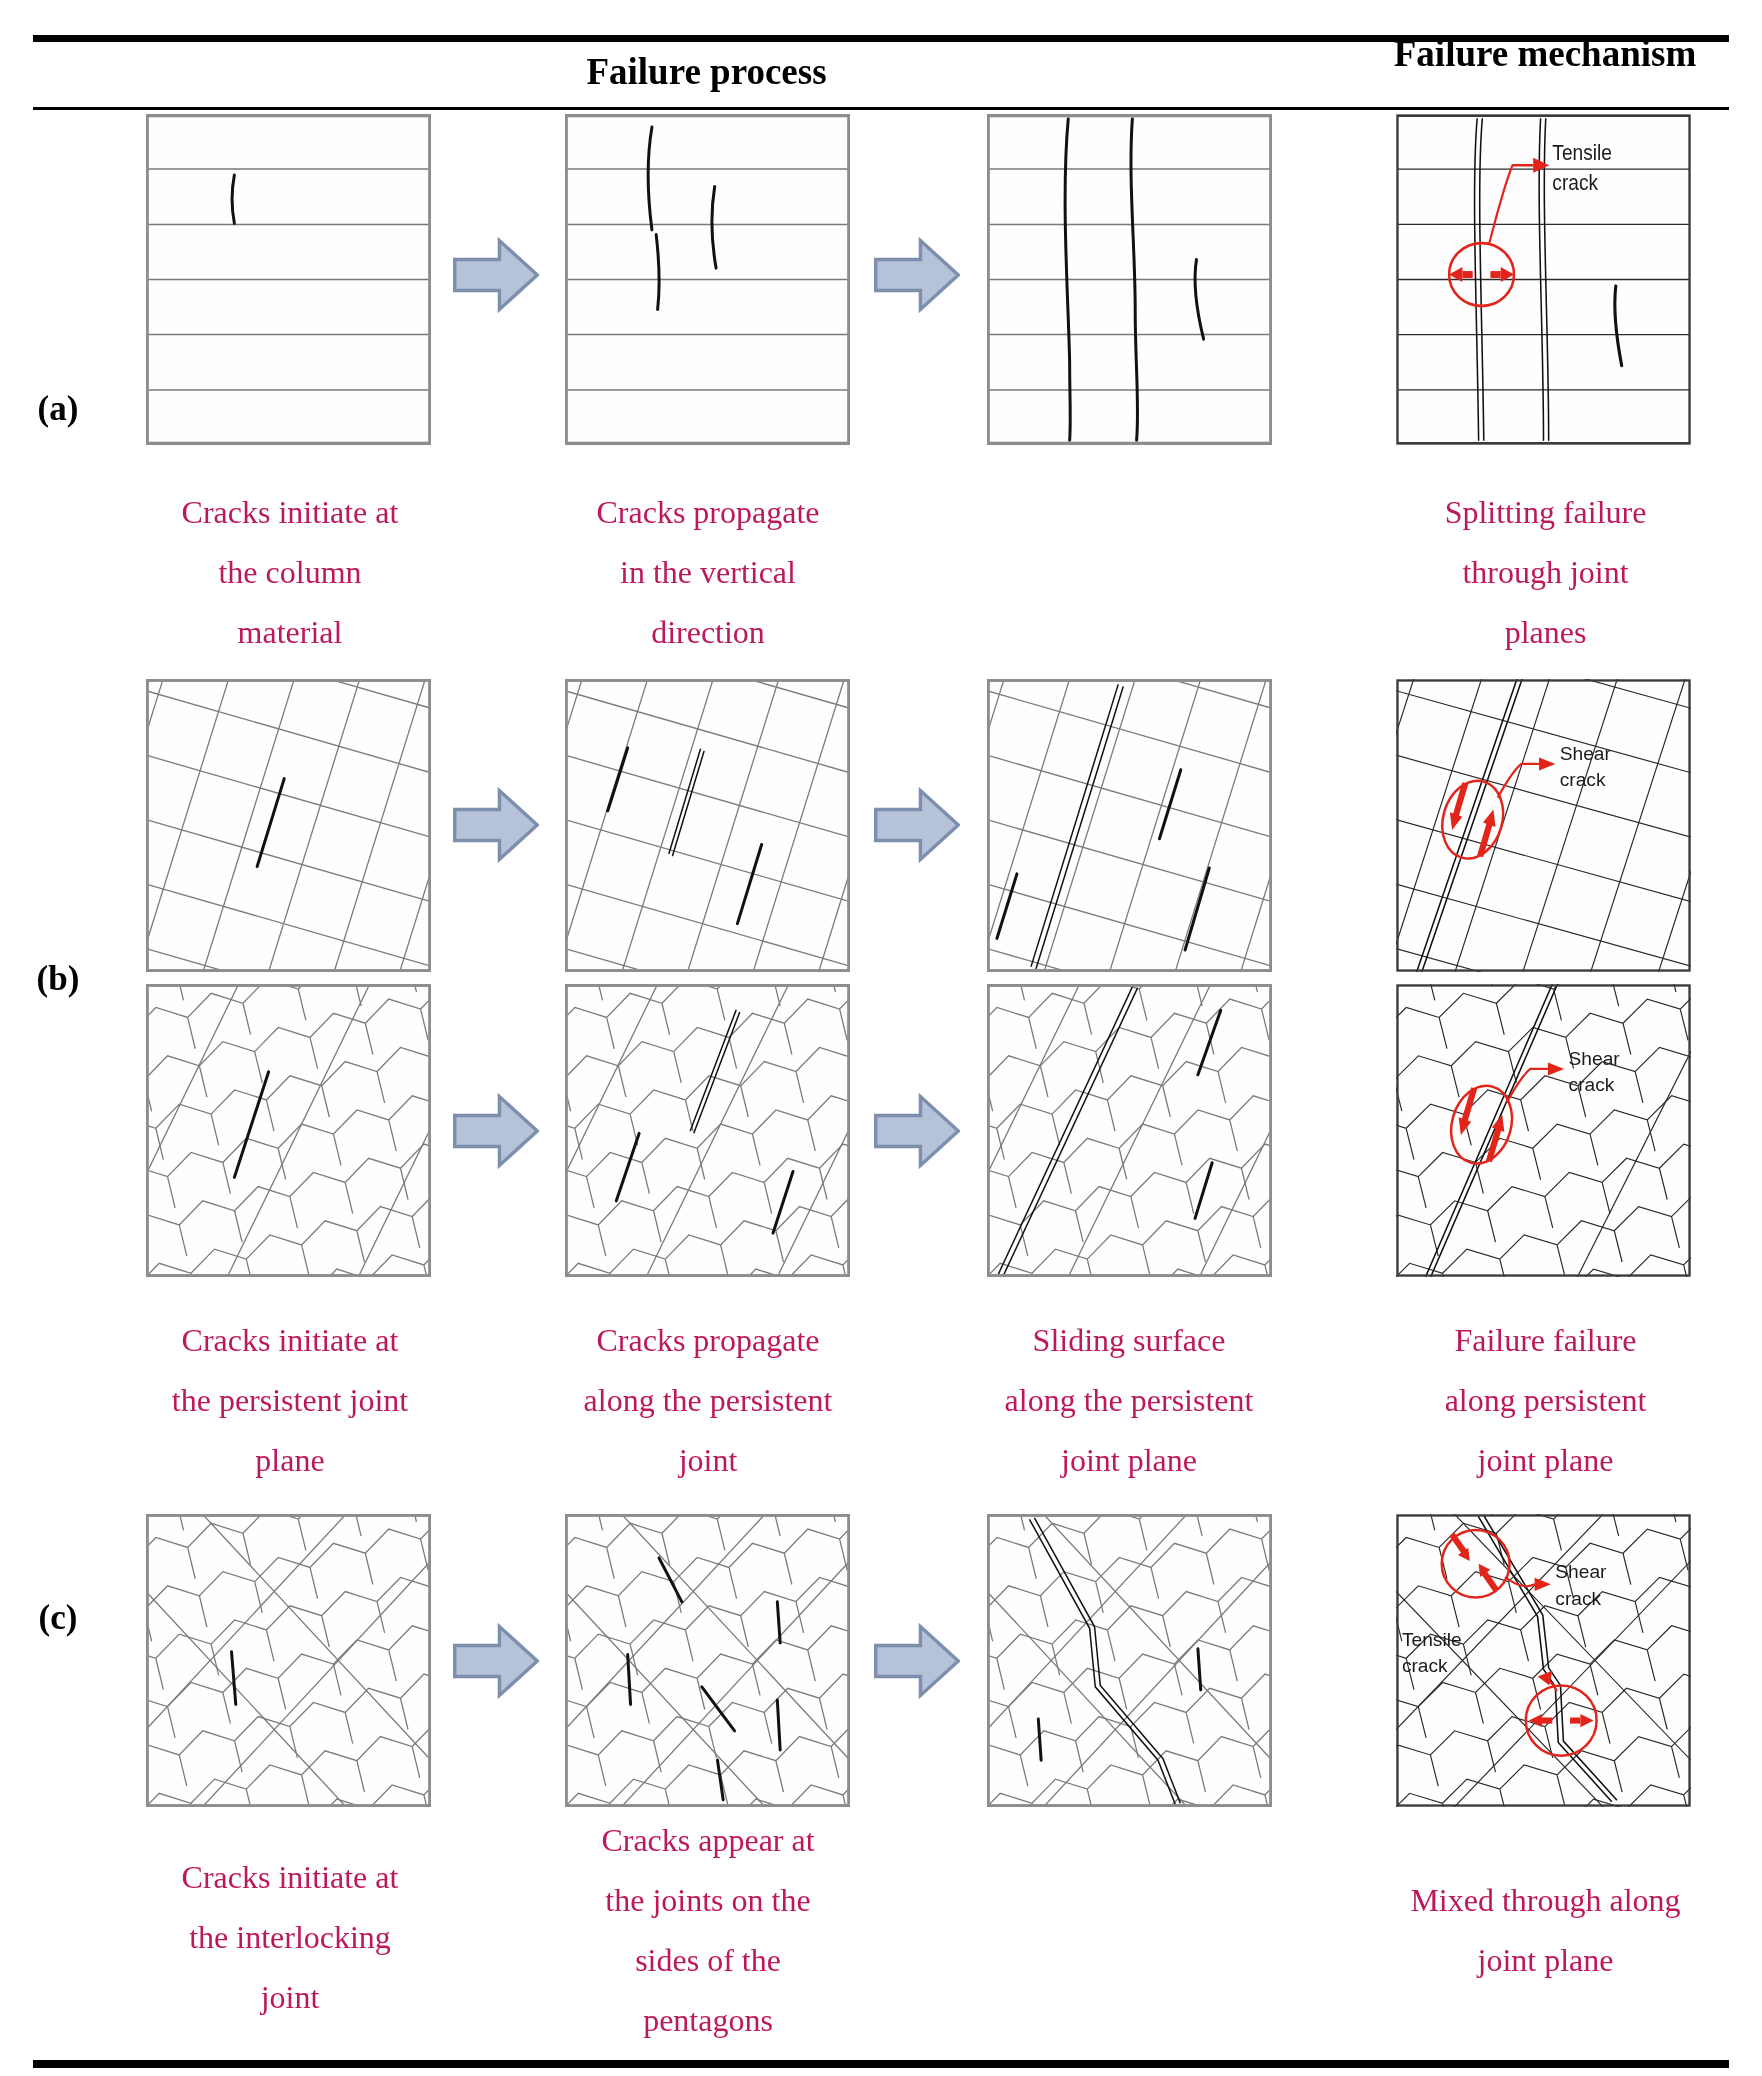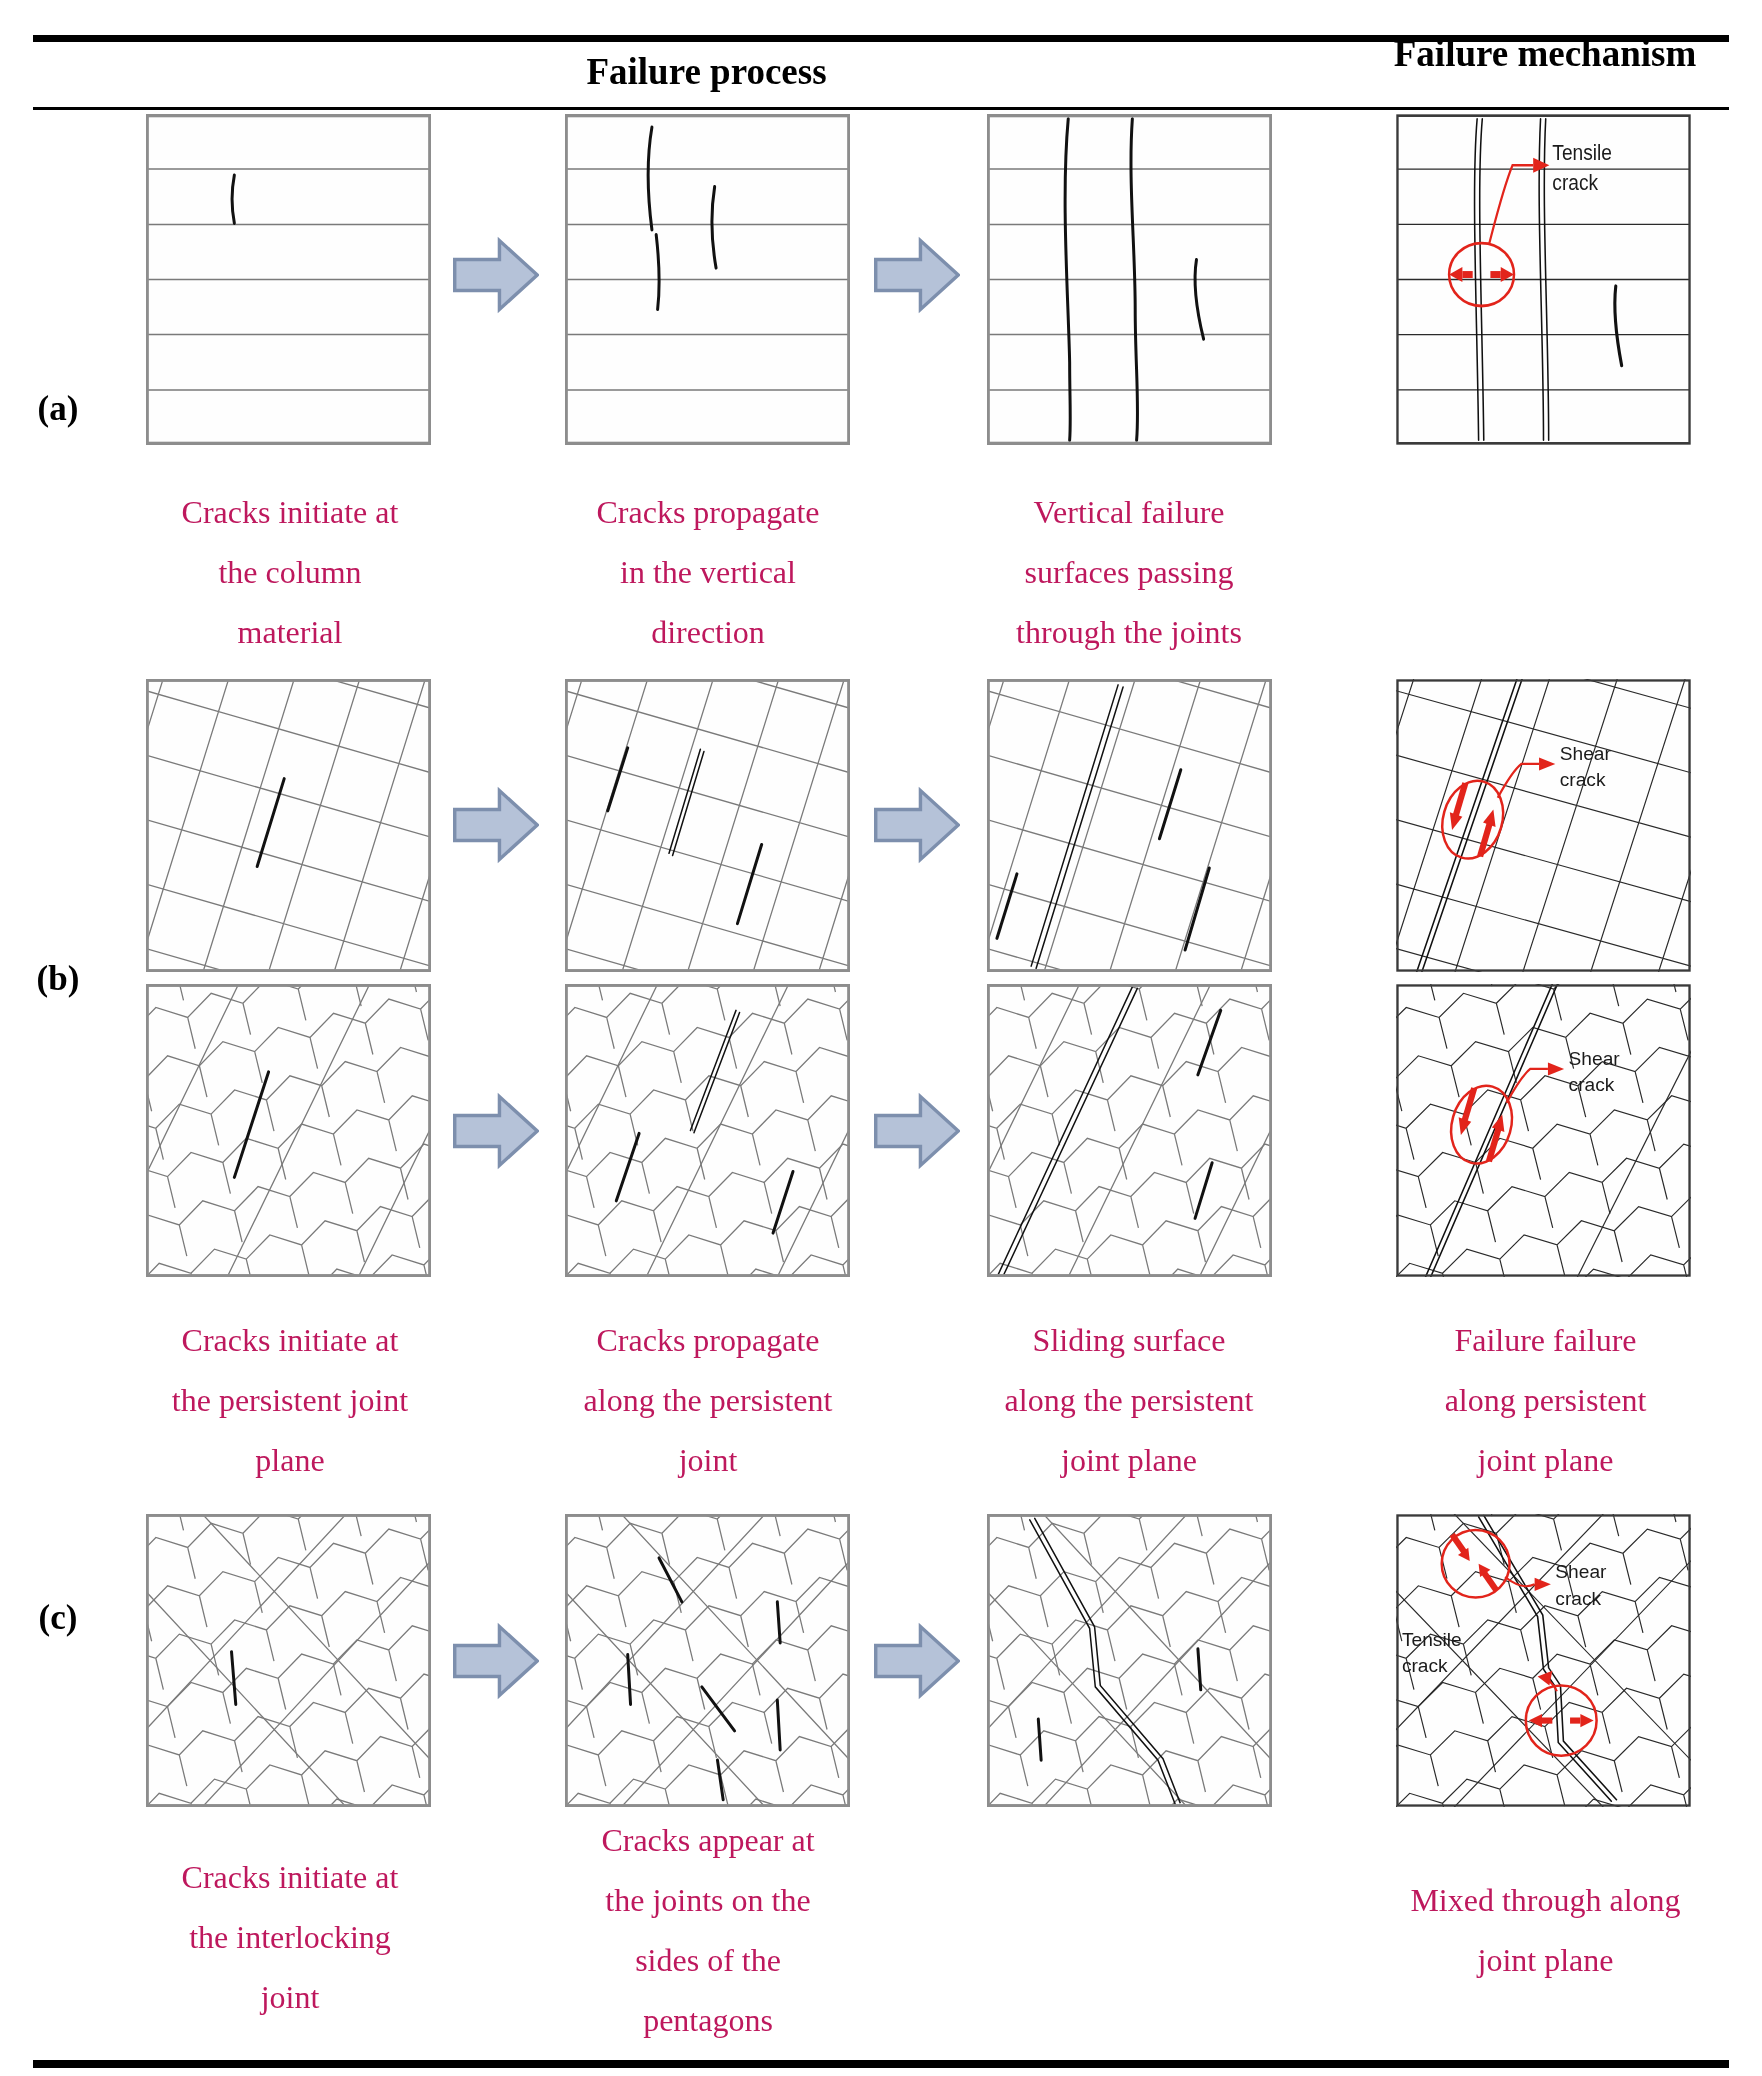--- a/index.html
+++ b/index.html
@@ -337,23 +337,23 @@
   <svg class="barrow" style="position:absolute;left:874px;top:1618px" width="86" height="86" viewBox="0 0 100 100">
       <polygon points="2,32 54,32 54,10 98,50 54,90 54,68 2,68"></polygon>
     </svg>
 
   <div class="cap" style="left:116px;top:482px;width:348px">Cracks initiate at
 the column
 material</div>
   <div class="cap" style="left:534px;top:482px;width:348px">Cracks propagate
 in the vertical
 direction</div>
-  <div class="cap" style="left:955px;top:482px;width:348px">Vertical failure
-surfaces passing
-through the joints</div>
+  <div class="cap" style="left:1369px;top:482px;width:353px">Splitting failure
+through joint
+planes</div>
 
   <div class="cap" style="left:116px;top:1310px;width:348px">Cracks initiate at
 the persistent joint
 plane</div>
   <div class="cap" style="left:534px;top:1310px;width:348px">Cracks propagate
 along the persistent
 joint</div>
   <div class="cap" style="left:955px;top:1310px;width:348px">Sliding surface
 along the persistent
 joint plane</div>

